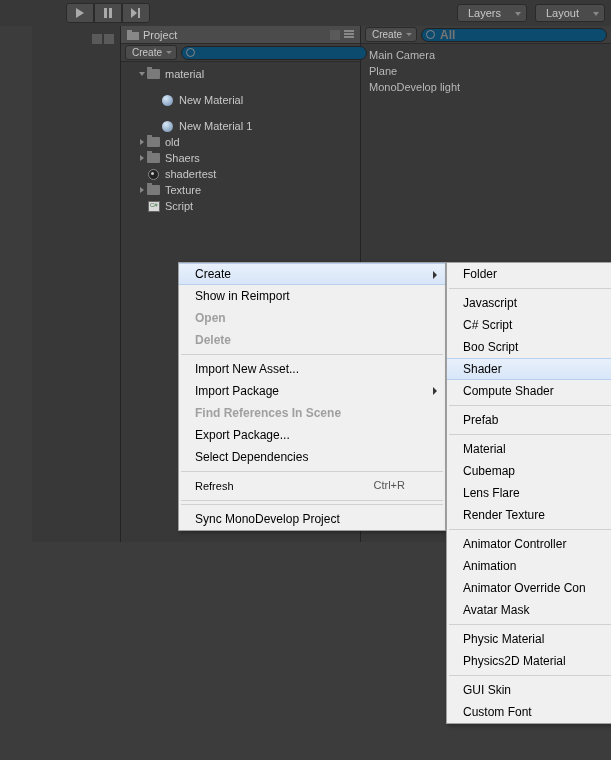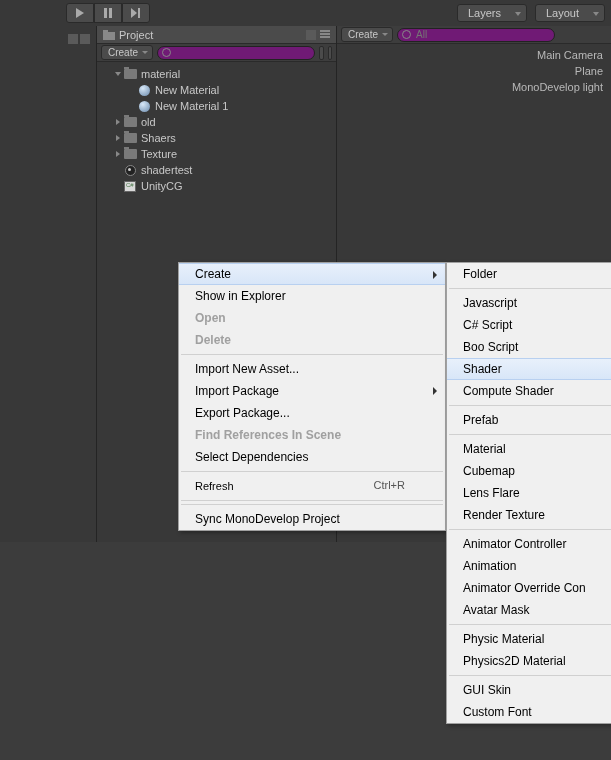--- a/index.html
+++ b/index.html
@@ -7,61 +7,61 @@
 
 .topbar { height: 26px; background: #383838; display: flex; align-items: center; padding: 0 6px; gap: 4px; }
 .play-controls { display: flex; gap: 0; margin-left: 60px; }
 .play-btn { width: 28px; height: 20px; background: #4b4b4b; border: 1px solid #2a2a2a; display: flex; align-items: center; justify-content: center; cursor: pointer; }
 .play-btn:first-child { border-radius: 3px 0 0 3px; }
 .play-btn:last-child { border-radius: 0 3px 3px 0; }
 .topbar-right { margin-left: auto; display: flex; gap: 8px; }
 .dropdown-btn { background: #4b4b4b; border: 1px solid #2a2a2a; border-radius: 3px; padding: 2px 18px 2px 10px; color: #c8c8c8; position: relative; min-width: 70px; cursor: pointer; }
 .dropdown-btn::after { content: ''; position: absolute; right: 5px; top: 7px; border-left: 3px solid transparent; border-right: 3px solid transparent; border-top: 4px solid #888; }
 
-.panels-row { display: flex; height: 516px; }
+.panels-row { display: flex; height: 516px; padding-left: 32px; }
 .left-gutter { width: 96px; background: #383838; position: relative; }
 .tiny-icons { position: absolute; top: 8px; right: 6px; display: flex; gap: 2px; }
 .tiny-icon { width: 10px; height: 10px; background: #5a5a5a; }
 
 .panel { background: #383838; border-left: 1px solid #242424; display: flex; flex-direction: column; }
 .panel-project { width: 240px; }
 .panel-hierarchy { flex: 1; }
 
 .panel-tab { height: 18px; background: #4b4b4b; display: flex; align-items: center; padding: 0 6px; gap: 4px; border-bottom: 1px solid #2a2a2a; position: relative; }
 .panel-tab-label { color: #c8c8c8; }
 .panel-tab-menu { position: absolute; right: 4px; top: 3px; width: 14px; height: 10px; display: flex; align-items: center; justify-content: center; }
 .panel-tab-menu::before { content: ''; display: block; width: 10px; height: 2px; background: #888; box-shadow: 0 3px 0 #888, 0 -3px 0 #888; }
 
 .panel-toolbar { height: 18px; background: #3d3d3d; display: flex; align-items: center; padding: 0 4px; gap: 4px; border-bottom: 1px solid #2a2a2a; }
 .create-btn { background: #4b4b4b; border: 1px solid #2a2a2a; border-radius: 3px; padding: 1px 14px 1px 6px; color: #c8c8c8; font-size: 10px; position: relative; cursor: pointer; }
 .create-btn::after { content: ''; position: absolute; right: 4px; top: 5px; border-left: 3px solid transparent; border-right: 3px solid transparent; border-top: 3px solid #888; }
-.search-field { flex: 1; background: #701a75; border: 1px solid #222; border-radius: 8px; height: 14px; padding: 0 6px 0 18px; color: #aaa; font-size: 10px; position: relative; }
+.search-field { flex: 1; background: #0c4a6e; border: 1px solid #222; border-radius: 8px; height: 14px; padding: 0 6px 0 18px; color: #aaa; font-size: 12px; position: relative; font-weight: bold; }
 .search-wrap { flex: 1; position: relative; }
 .search-wrap::before { content: ''; position: absolute; left: 5px; top: 2px; width: 7px; height: 7px; border: 1px solid #888; border-radius: 50%; z-index: 1; }
 .toolbar-icon { width: 16px; height: 14px; background: #4b4b4b; border: 1px solid #2a2a2a; border-radius: 2px; cursor: pointer; }
 
 .tree { padding: 4px 0; }
 .tree-item { display: flex; align-items: center; height: 16px; padding-left: 6px; cursor: pointer; }
 .tree-arrow { width: 10px; display: flex; align-items: center; justify-content: center; }
 .arrow-down::before { content: ''; border-left: 3px solid transparent; border-right: 3px solid transparent; border-top: 4px solid #888; }
 .arrow-right::before { content: ''; border-top: 3px solid transparent; border-bottom: 3px solid transparent; border-left: 4px solid #888; }
 .tree-icon { width: 14px; height: 12px; margin-right: 4px; display: flex; align-items: center; justify-content: center; }
 .folder-icon { background: #7a7a7a; border-radius: 1px; width: 13px; height: 10px; position: relative; }
 .folder-icon::before { content: ''; position: absolute; top: -2px; left: 0; width: 5px; height: 2px; background: #7a7a7a; }
 .material-icon { width: 11px; height: 11px; border-radius: 50%; background: radial-gradient(circle at 35% 30%, #d8e8f8, #6a8aac); }
 .shader-icon { width: 11px; height: 11px; border-radius: 50%; background: #222; border: 1px solid #888; position: relative; }
 .shader-icon::before { content: ''; position: absolute; left: 2px; top: 2px; width: 3px; height: 3px; background: #ccc; border-radius: 50%; }
 .script-icon { width: 12px; height: 11px; background: #dadada; border: 1px solid #666; position: relative; }
 .script-icon::before { content: 'C#'; position: absolute; font-size: 6px; color: #4a7a4a; left: 1px; top: 0; }
 .tree-label { color: #c8c8c8; }
 .indent-1 { padding-left: 16px; }
-.indent-2 { padding-left: 30px; }
+.indent-2 { padding-left: 30px; margin-top: 10px; }
 
 .hierarchy-list { padding: 4px 8px; }
-.hier-item { height: 16px; color: #b8b8b8; cursor: pointer; padding: 1px 0; text-align: right; }
+.hier-item { height: 16px; color: #b8b8b8; cursor: pointer; padding: 1px 0; }
 
 
 .context-menu { position: absolute; background: #f0f0f0; border: 1px solid #a0a0a0; box-shadow: 2px 2px 4px rgba(0,0,0,0.3); color: #000; }
 .menu-main { left: 178px; top: 262px; width: 268px; }
 .menu-sub { left: 446px; top: 262px; width: 200px; }
 .menu-item { padding: 4px 24px 4px 16px; cursor: default; position: relative; font-size: 12px; }
 .menu-item.hover { background: linear-gradient(#e8f0fb, #d8e6f8); border-top: 1px solid #b8d0f0; border-bottom: 1px solid #b8d0f0; padding-top: 3px; padding-bottom: 3px; }
 .menu-item.disabled { color: #a0a0a0; font-weight: bold; }
 .menu-item.has-sub::after { content: ''; position: absolute; right: 8px; top: 7px; border-top: 4px solid transparent; border-bottom: 4px solid transparent; border-left: 4px solid #333; }
 .menu-sep { height: 1px; background: #d0d0d0; margin: 3px 2px; }
@@ -160,39 +160,39 @@
         <span class="tree-label">old</span>
       </div>
       <div class="tree-item indent-1">
         <span class="tree-arrow arrow-right"></span>
         <span class="tree-icon">
             <span class="folder-icon"></span>
           </span>
         <span class="tree-label">Shaers</span>
       </div>
       <div class="tree-item indent-1">
+        <span class="tree-arrow"></span>
+        <span class="tree-icon">
+            <span class="shader-icon"></span>
+          </span>
+        <span class="tree-label">shadertest</span>
+      </div>
+      <div class="tree-item indent-1">
         <span class="tree-arrow arrow-right"></span>
         <span class="tree-icon">
             <span class="folder-icon"></span>
           </span>
         <span class="tree-label">Texture</span>
       </div>
       <div class="tree-item indent-1">
         <span class="tree-arrow"></span>
         <span class="tree-icon">
-            <span class="shader-icon"></span>
-          </span>
-        <span class="tree-label">shadertest</span>
-      </div>
-      <div class="tree-item indent-1">
-        <span class="tree-arrow"></span>
-        <span class="tree-icon">
             <span class="script-icon"></span>
           </span>
-        <span class="tree-label">UnityCG</span>
+        <span class="tree-label">Script</span>
       </div>
     </div>
   </div>
 
   <div class="panel panel-hierarchy">
     <div class="panel-toolbar">
       <div class="create-btn">Create</div>
       <div class="search-wrap">
         <input class="search-field" placeholder="All" style="">
       </div>
@@ -202,28 +202,28 @@
       <div class="hier-item">Plane</div>
       <div class="hier-item">MonoDevelop light</div>
     </div>
   </div>
 </div>
 
 <div class="watermark">http://blog.csdn.net/</div>
 
 <div class="context-menu menu-main">
   <div class="menu-item hover has-sub">Create</div>
-  <div class="menu-item">Show in Explorer</div>
+  <div class="menu-item">Show in Reimport</div>
   <div class="menu-item disabled">Open</div>
   <div class="menu-item disabled">Delete</div>
   <div class="menu-sep"></div>
   <div class="menu-item">Import New Asset...</div>
   <div class="menu-item has-sub">Import Package</div>
+  <div class="menu-item disabled">Find References In Scene</div>
   <div class="menu-item">Export Package...</div>
-  <div class="menu-item disabled">Find References In Scene</div>
   <div class="menu-item">Select Dependencies</div>
   <div class="menu-sep"></div>
   <div class="menu-item"><span>Refresh</span><span class="menu-shortcut">Ctrl+R</span></div>
   <div class="menu-sep"></div>
   <div class="menu-sep"></div>
   <div class="menu-item">Sync MonoDevelop Project</div>
 </div>
 
 <div class="context-menu menu-sub">
   <div class="menu-item">Folder</div>

